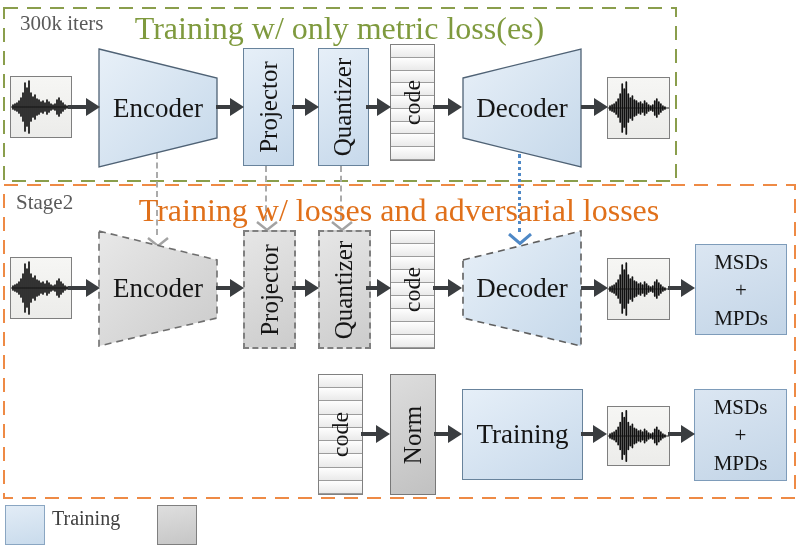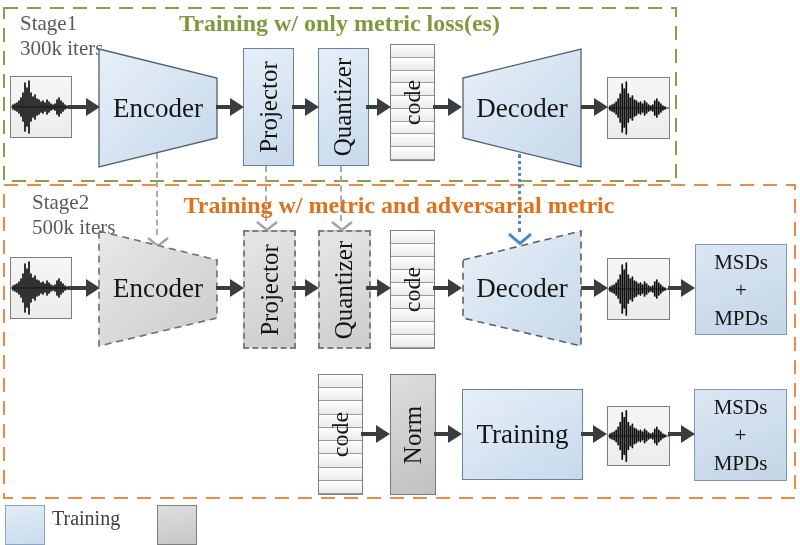--- a/index.html
+++ b/index.html
@@ -1,20 +1,20 @@
 <!DOCTYPE html>
 <html><head>
 <meta charset="utf-8">
 <style>
   html,body{margin:0;padding:0;background:#ffffff;}
   #canvas{position:relative;width:800px;height:545px;background:#ffffff;overflow:hidden;
           font-family:"Liberation Serif",serif;}
   .abs{position:absolute;}
   
-  .title{position:absolute;font-weight:bold;font-size:24px;text-align:center;letter-spacing:0px;}
+  .title{position:absolute;font-weight:normal;font-size:32px;text-align:center;letter-spacing:0px;}
   .stagelabel{position:absolute;font-size:21px;color:#5a5a5a;line-height:25px;text-align:left;}
   
   .wavebox{position:absolute;border:1px solid #7f7f7f;background:linear-gradient(180deg,#f6f6f4,#ececea);
            display:flex;align-items:center;justify-content:center;}
   .wavebox svg{width:100%;height:100%;}
   
   .vblock{position:absolute;display:flex;align-items:center;justify-content:center;color:#151515;}
   .vblock .vtext{transform:rotate(-90deg);white-space:nowrap;font-size:25px;}
   .blue{background:linear-gradient(150deg,#e6eff8 0%,#c7d9eb 100%);border:1px solid #68839c;}
   .fixedblk{background:linear-gradient(150deg,#e6e6e6 0%,#cccccc 100%);border:2px dashed #7f7f7f;}
@@ -86,29 +86,27 @@
   <svg class="abs" style="left:331px;top:221px" width="22" height="11">
     <polyline points="1,1 11,9 21,1" fill="none" stroke="#a3a3a3" stroke-width="2.5"></polyline>
     </svg>
 
   <div class="vdot" style="left:518px;top:154px;height:78px"></div>
   <svg class="abs" style="left:508px;top:233px" width="25" height="13">
     <polyline points="1,1 12,10.5 23,1" fill="none" stroke="#4e88c6" stroke-width="3"></polyline>
     </svg>
 
   <div class="title" style="left:4px;top:10px;width:671px;color:#7f9a3e">Training w/ only metric loss(es)</div>
-  <div class="title" style="left:4px;top:192px;width:790px;color:#e0701a">Training w/ metric and adversarial metric</div>
+  <div class="title" style="left:4px;top:192px;width:790px;color:#e0701a">Training w/ losses and adversarial losses</div>
 
   <div class="stagelabel" style="left:20px;top:11px">
-    <div>Stage1</div>
     <div>300k iters</div>
   </div>
-  <div class="stagelabel" style="left:32px;top:190px">
+  <div class="stagelabel" style="left:16px;top:190px">
     <div>Stage2</div>
-    <div>500k iters</div>
   </div>
 
   <div class="wavebox" style="left:10px;top:76px;width:60px;height:60px">
     <svg viewBox="0 0 60 60" preserveAspectRatio="none">
         <use href="#wfsym"></use>
       </svg>
   </div>
 
   <svg class="abs" style="left:98px;top:48px" width="120" height="120">
     <polygon points="1,1 119,30 119,90 1,119" fill="url(#gradBlue)" stroke="#4f6275" stroke-width="1.3"></polygon>

